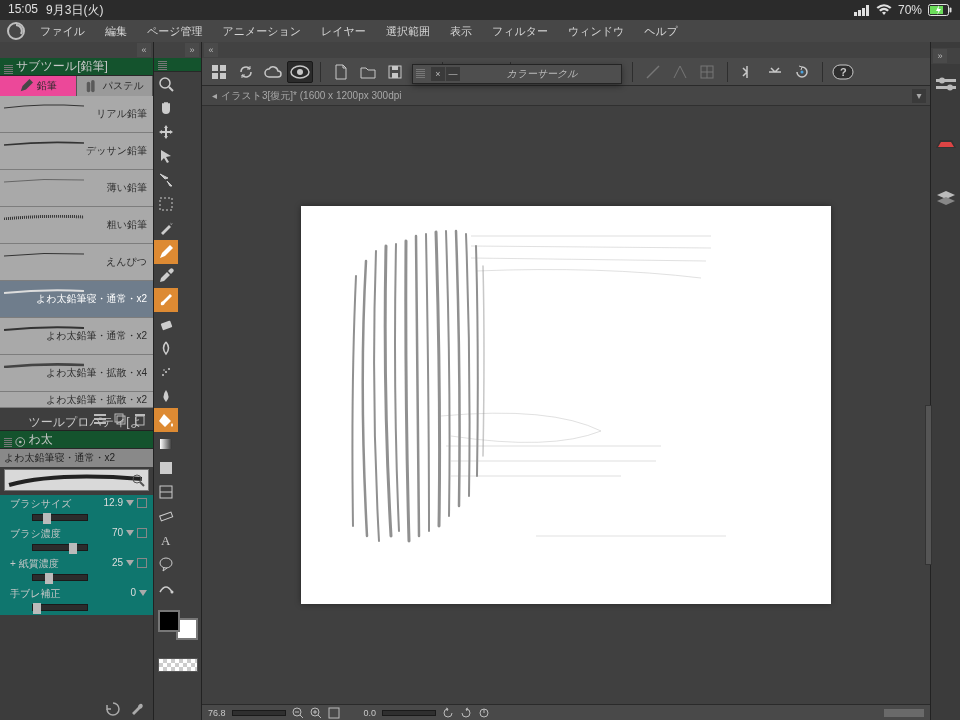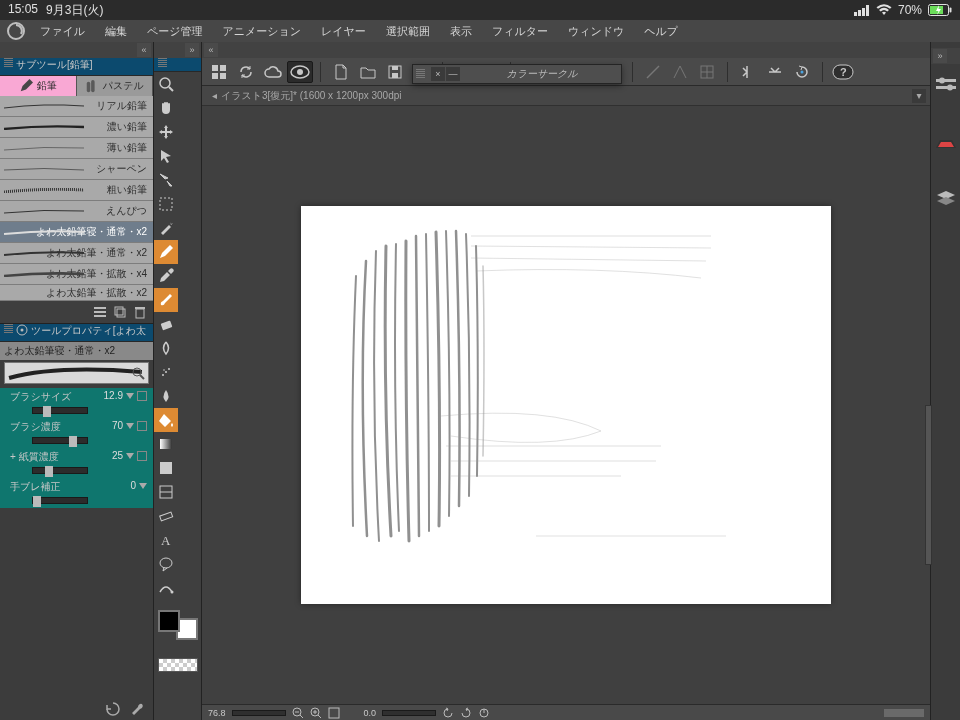--- a/index.html
+++ b/index.html
@@ -8,28 +8,28 @@
   .status-left { display: flex; gap: 8px; }
   .status-right { display: flex; gap: 6px; align-items: center; justify-content: flex-end; }
   .menu-bar { height: 22px; background: #474747; color: #d5d5d5; display: flex; align-items: center; padding: 0 2px; }
   .menu-bar .app-logo { width: 28px; display:flex; align-items:center; justify-content:center; }
   .menu-item { padding: 0 10px; cursor: default; }
   .main-area { display: flex; height: calc(720px - 20px - 22px); }
   .left-col { width: 154px; background: #3c3c3c; display: flex; flex-direction: column; border-right: 1px solid #222; }
   .tool-col { width: 48px; background: #3f3f3f; display:flex; flex-direction:column; border-right:1px solid #222; }
   .canvas-col { flex: 1; background: #404040; display: flex; flex-direction: column; position: relative; }
   .right-col { width: 30px; background: #3b3b3b; border-left:1px solid #222; display:flex; flex-direction:column; align-items:center; padding-top:6px; gap:12px; }
-  .panel-header { height: 18px; background: #0c4a6e; display:flex; align-items:flex-start; padding: 0 4px; font-size:10px; border-bottom:1px solid #282828; }
+  .panel-header { height: 18px; background: #14532d; display:flex; align-items:flex-end; padding: 0 4px; font-size:12px; border-bottom:1px solid #282828; }
   .panel-header .grip { width:9px; height:10px; background: repeating-linear-gradient(#777,#777 1px,transparent 1px,transparent 2px); margin-right:3px; }
   .tab-row { display:flex; height:20px; background:#383838; }
   .subtab { flex:1; display:flex; align-items:center; justify-content:center; gap:4px; background:#9a9a9a; color:#2a2a2a; border-right:1px solid #555; font-size:10px; position:relative; }
   .subtab svg { width:14px; height:14px; }
-  .subtab.active { background:#f9a8d4;text-align:center; }
+  .subtab.active { background:#ec4899;text-align:center; }
   .brush-list { flex:0 0 auto; }
-  .brush-item { height:21px; background:#a9a9a9; color:#2c2c2c; border-bottom:1px solid #7d7d7d; display:flex; align-items:center; justify-content:flex-end; padding-right:6px; font-size:10px; position:relative; }
+  .brush-item { height:37px; background:#a9a9a9; color:#2c2c2c; border-bottom:1px solid #7d7d7d; display:flex; align-items:center; justify-content:flex-end; padding-right:6px; font-size:10px; position:relative; }
   .brush-item.selected { background:#6f7d8c; color:#fff; }
   .brush-item .stroke { position:absolute; left:4px; top:8px; width:80px; height:5px; }
   .brush-footer { height:22px; background:#3e3e3e; display:flex; justify-content:flex-end; align-items:center; gap:6px; padding-right:6px; }
   .brush-footer svg, .small-icon { width:14px; height:14px; fill:#bbb; }
   .prop-panel { border-top:1px solid #222; }
   .prop-body { background:#0f766e; }
   .prop-curr { background:#898989; height:18px; color:#222; padding:2px 4px; font-size:10px; }
   .prop-stroke-prev { height:22px; background:#d9d9d9; margin:2px 4px 4px 4px; border:1px solid #777; display:flex; align-items:center; position:relative; }
   .prop-row { height:30px; padding:2px 6px 2px 10px; display:flex; align-items:flex-start; justify-content:space-between; position:relative; font-size:10px; }
   .prop-row .label { color:#c8c8c8; }
@@ -157,35 +157,29 @@
     </div>
     <div class="brush-list">
       <div class="brush-item">
           <svg class="stroke" viewBox="0 0 80 5">
             <path d="M0 4 Q40 -1 80 2" stroke="#333" stroke-width="1" fill="none"></path>
           </svg>
           <span>リアル鉛筆</span>
         </div>
       <div class="brush-item">
           <svg class="stroke" viewBox="0 0 80 5">
-            <path d="M0 4 Q40 0 80 2" stroke="#222" stroke-width="2.4" fill="none"></path>
-          </svg>
-          <span>濃い鉛筆</span>
+            <path d="M0 4 Q40 0 80 2" stroke="#333" stroke-width="1.6" fill="none"></path>
+          </svg>
+          <span>デッサン鉛筆</span>
         </div>
       <div class="brush-item">
           <svg class="stroke" viewBox="0 0 80 5">
             <path d="M0 4 Q40 0 80 2" stroke="#666" stroke-width="1" fill="none"></path>
           </svg>
           <span>薄い鉛筆</span>
-        </div>
-      <div class="brush-item">
-          <svg class="stroke" viewBox="0 0 80 5">
-            <path d="M0 3 Q40 0 80 3" stroke="#444" stroke-width="0.8" fill="none"></path>
-          </svg>
-          <span>シャーペン</span>
         </div>
       <div class="brush-item">
           <svg class="stroke" viewBox="0 0 80 5">
             <path d="M0 4 Q40 0 80 2" stroke="#333" stroke-width="3" fill="none" stroke-dasharray="1 1"></path>
           </svg>
           <span>粗い鉛筆</span>
         </div>
       <div class="brush-item">
           <svg class="stroke" viewBox="0 0 80 5">
             <path d="M0 4 Q40 0 80 2" stroke="#333" stroke-width="1" fill="none"></path>

